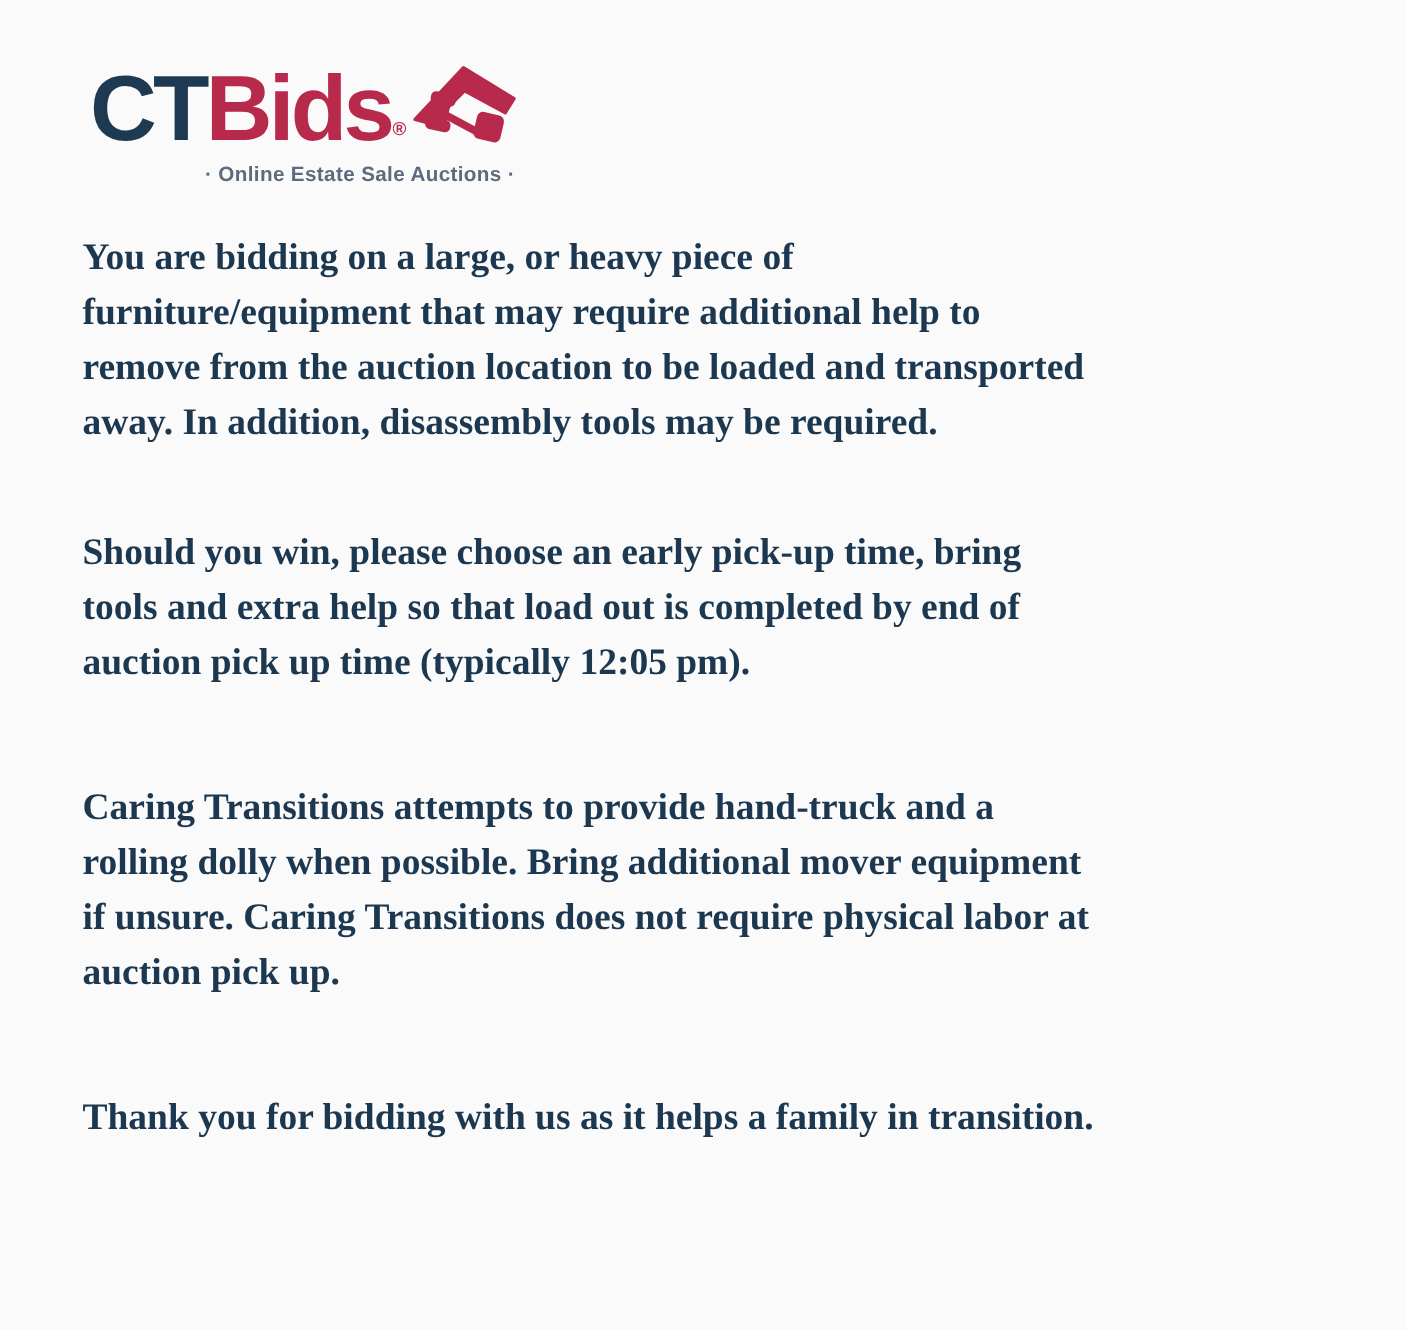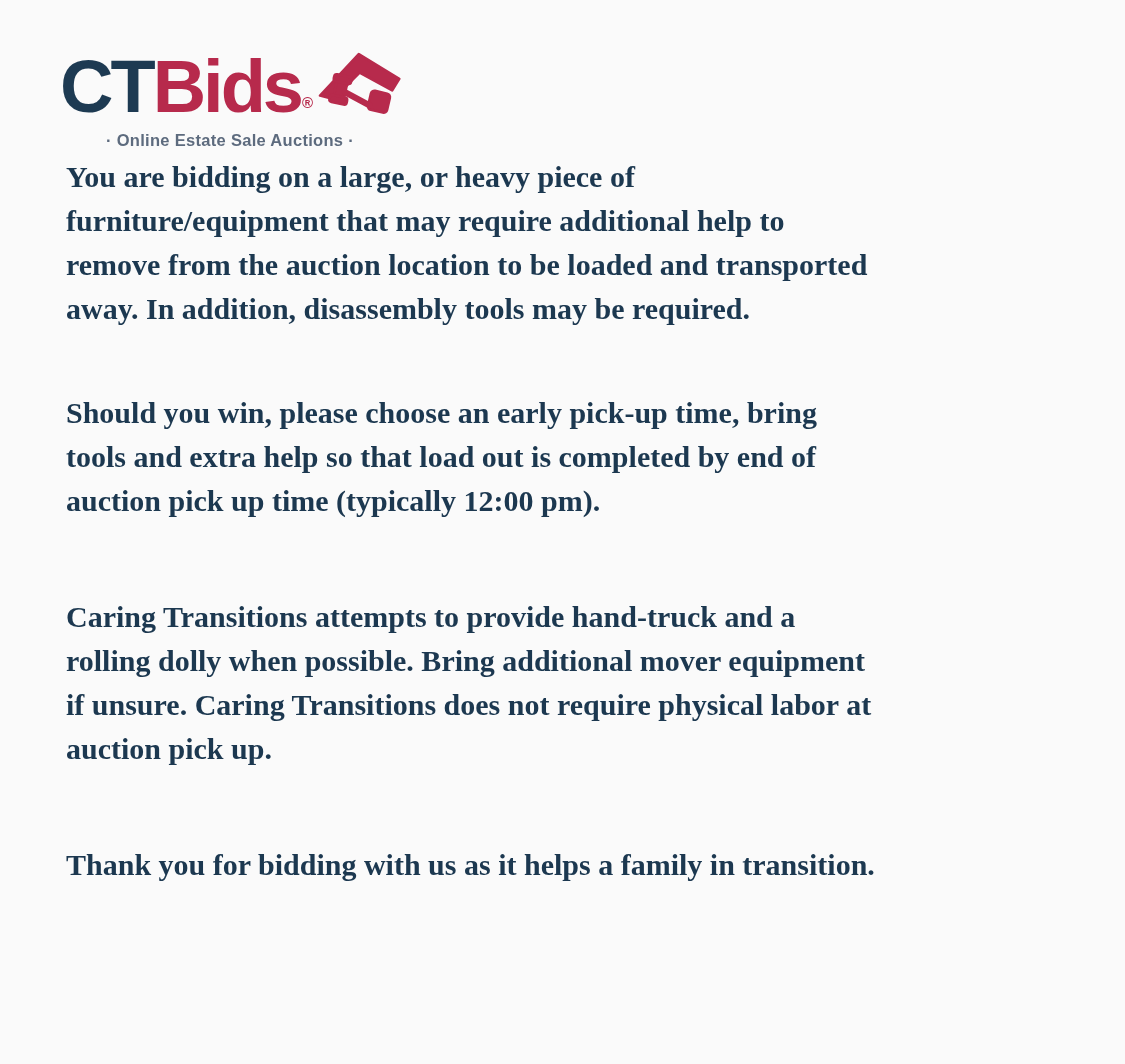--- a/index.html
+++ b/index.html
@@ -15,21 +15,21 @@
   }
   .page {
     position: relative;
     width: 1125px;
     height: 1064px;
   }
 
   
   .logo {
     position: absolute;
-    left: 60px;
+    left: 72px;
     top: 50px;
     width: 340px;
   }
   .logo-row {
     display: flex;
     align-items: flex-start;
   }
   .wordmark {
     font-family: "Liberation Sans", sans-serif;
     font-weight: bold;
@@ -50,33 +50,33 @@
   .house-icon {
     width: 88px;
     height: 78px;
     margin-left: 0px;
     margin-top: -4px;
     flex: 0 0 auto;
   }
   .tagline {
     margin-top: 7px;
     width: 100%;
-    text-align: center;
+    text-align: right;
     font-family: "Liberation Sans", sans-serif;
     font-size: 16.5px;
     font-weight: 600;
     color: #5d6b7e;
     letter-spacing: 0.3px;
   }
 
   
   .body-text {
     position: absolute;
     left: 66px;
-    top: 155px;
+    top: 184px;
     width: 1005px;
     font-family: "Liberation Serif", "DejaVu Serif", serif;
     font-weight: bold;
     font-size: 30px;
     line-height: 44px;
     color: #1c3850;
   }
   .body-text p {
     margin: 0 0 60px 0;
     white-space: pre-line;
@@ -117,21 +117,21 @@
     <div class="tagline">· Online Estate Sale Auctions ·</div>
   </header>
 
   <main class="body-text">
     <p>You are bidding on a large, or heavy piece of
 furniture/equipment that may require additional help to
 remove from the auction location to be loaded and transported
 away. In addition, disassembly tools may be required.</p>
     <p>Should you win, please choose an early pick-up time, bring
 tools and extra help so that load out is completed by end of
-auction pick up time (typically 12:00 pm).</p>
+auction pick up time (typically 12:05 pm).</p>
     <p>Caring Transitions attempts to provide hand-truck and a
 rolling dolly when possible. Bring additional mover equipment
 if unsure. Caring Transitions does not require physical labor at
 auction pick up.</p>
     <p>Thank you for bidding with us as it helps a family in transition.</p>
   </main>
 
 </div>
 
 </body></html>

